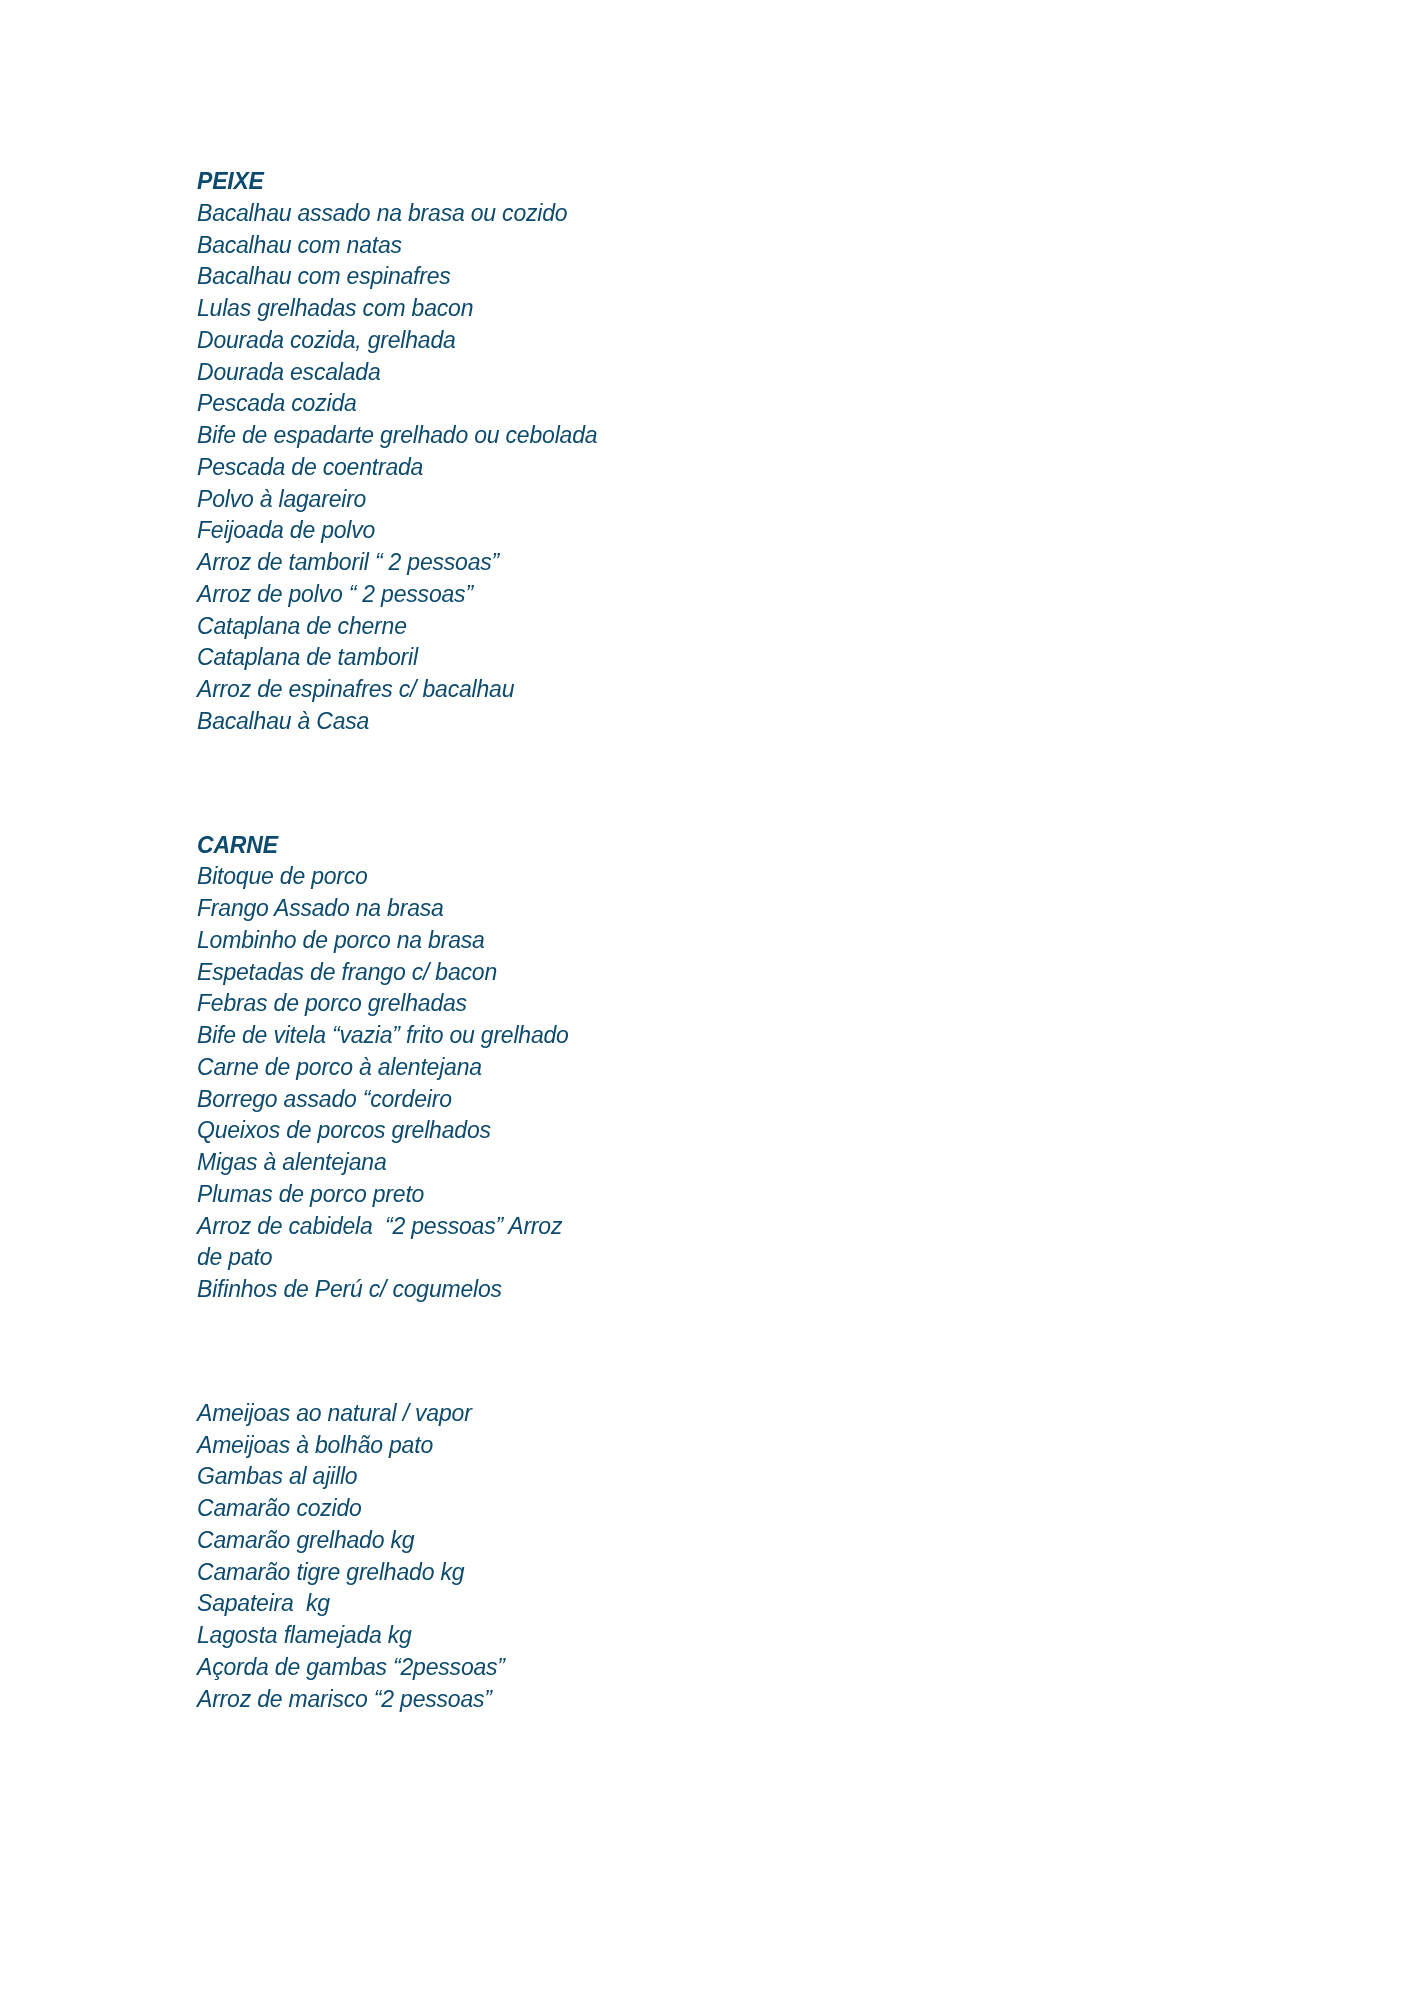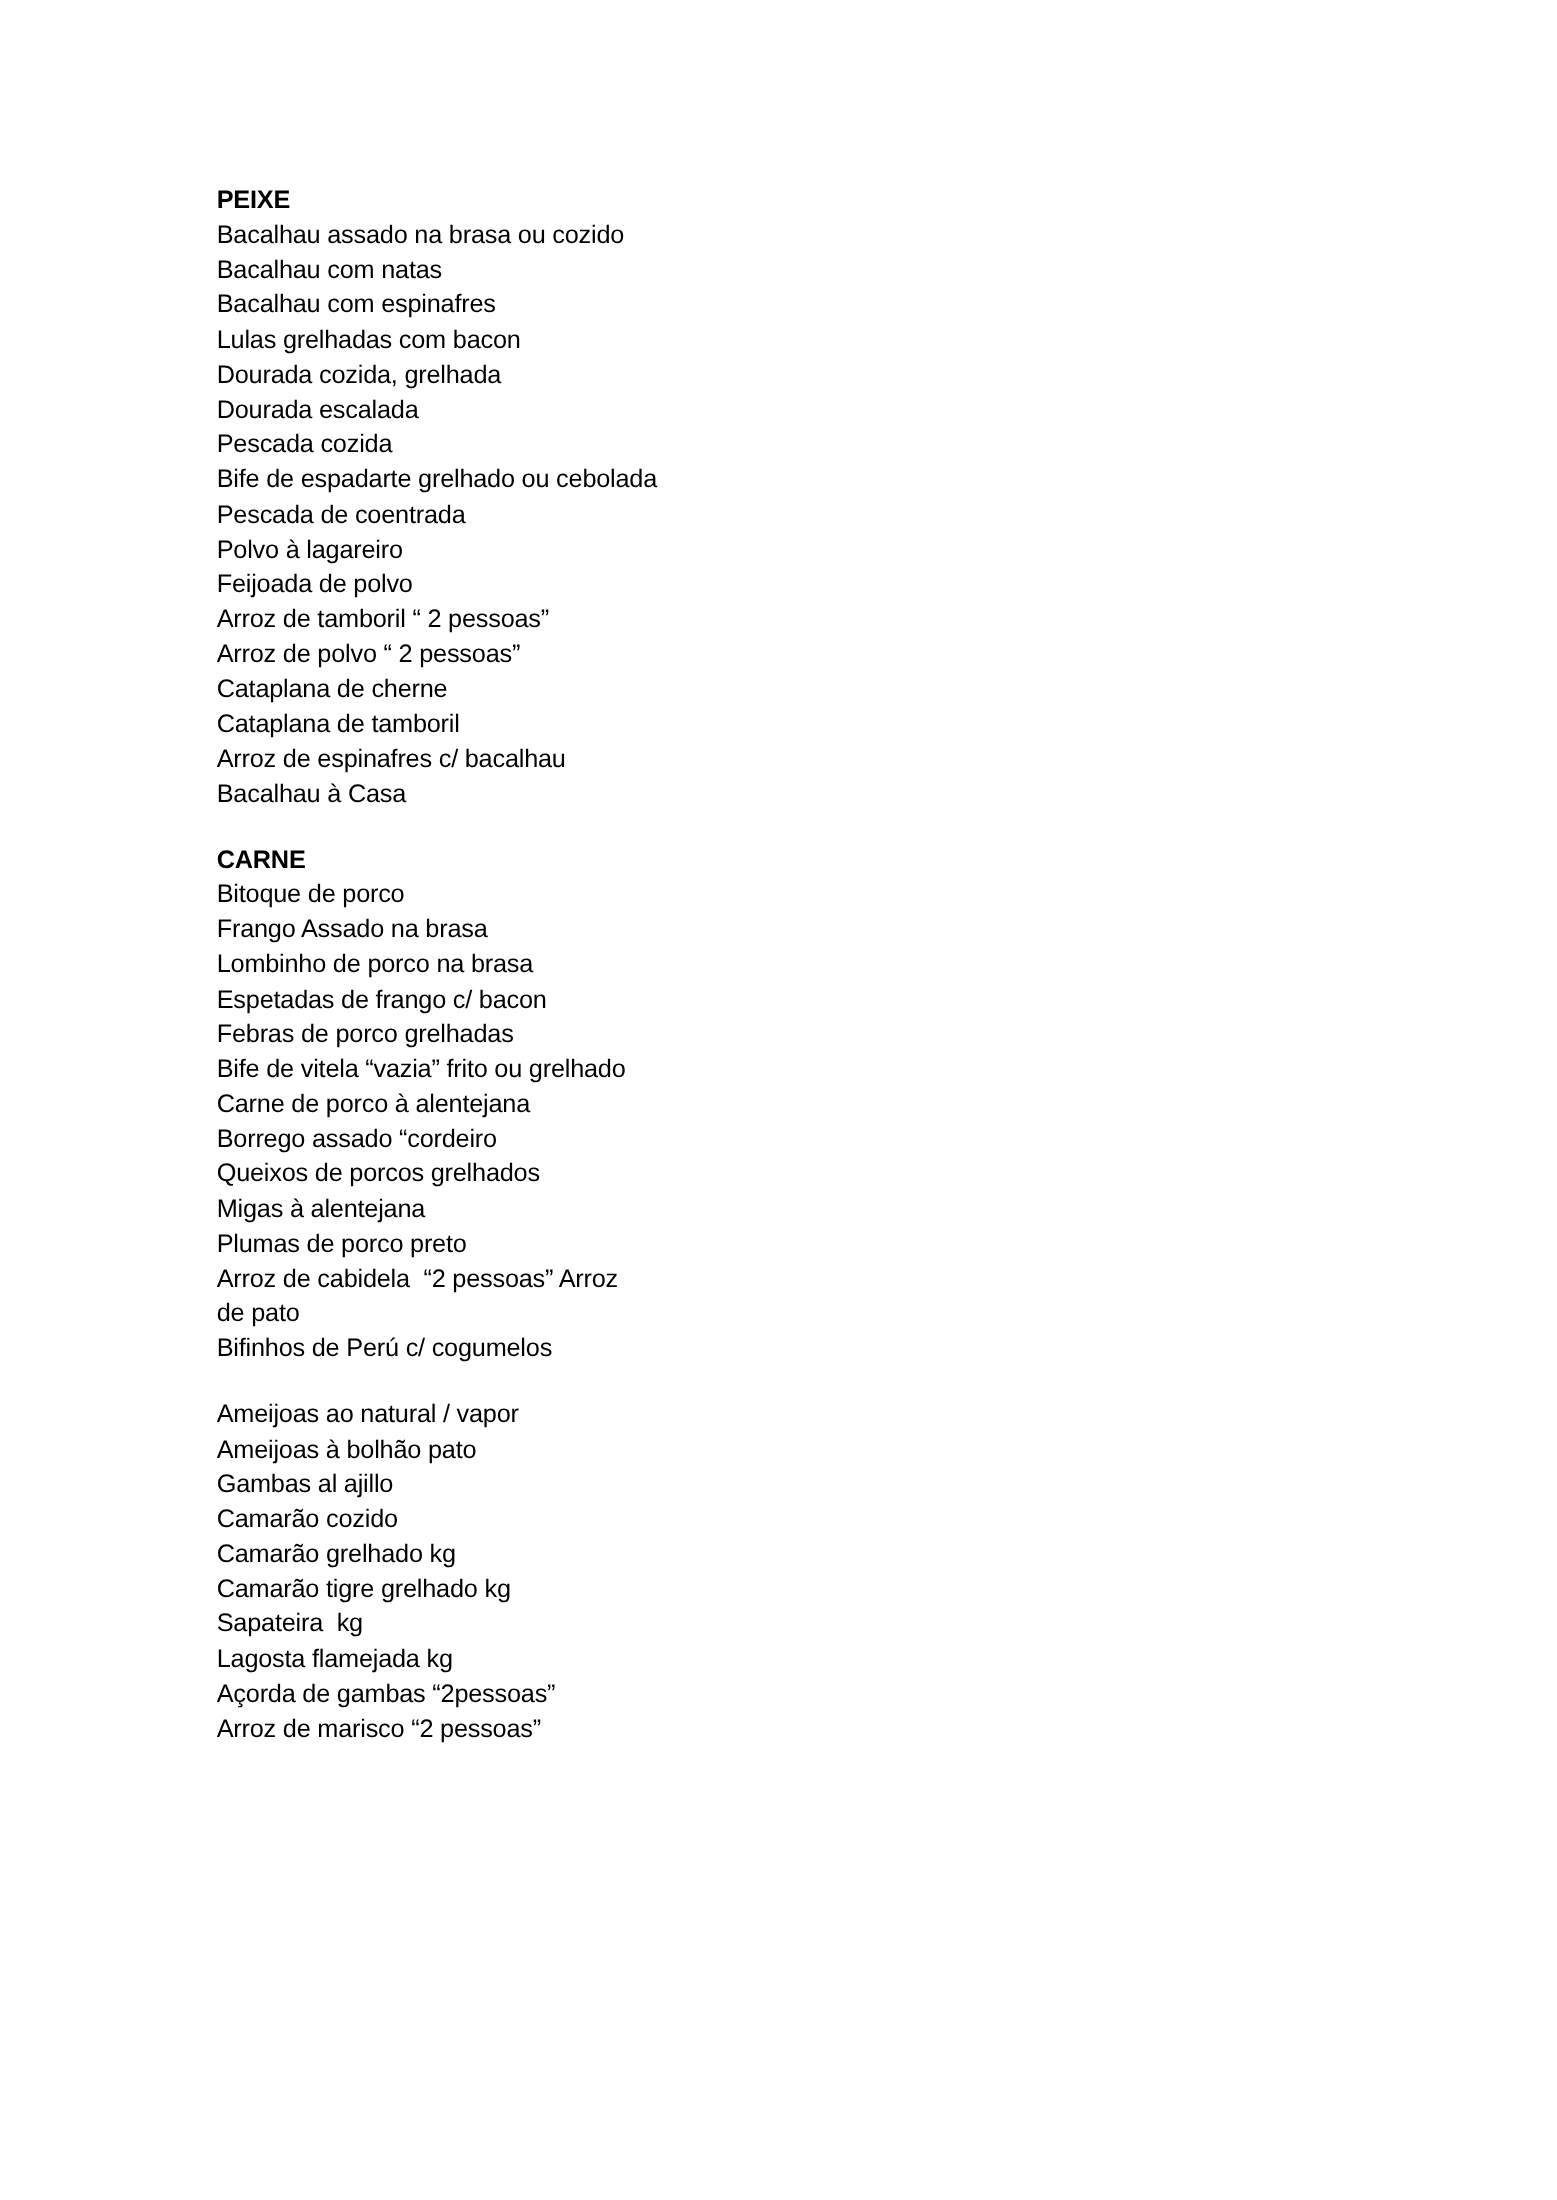--- a/index.html
+++ b/index.html
@@ -7,33 +7,34 @@
     padding: 0;
     background: #ffffff;
   }
   .page {
     position: relative;
     width: 1415px;
     height: 2000px;
     background: #ffffff;
     overflow: hidden;
     font-family: "Liberation Sans", "DejaVu Sans", sans-serif;
-    color: #000000;
+    color: #0c4a6e;
+    font-style: italic;
   }
   .content {
     position: absolute;
     left: 197px;
     top: 166px;
     right: 120px;
     font-size: 23px;
     line-height: 31.75px;
     letter-spacing: -0.2px;
   }
   .menu-section + .menu-section {
-    margin-top: 28px; 
+    margin-top: 92px; 
   }
   .section-title {
     font-weight: bold;
     white-space: pre-wrap;
   }
   .menu-item {
     white-space: pre-wrap;
   }
 </style>
 </head>

